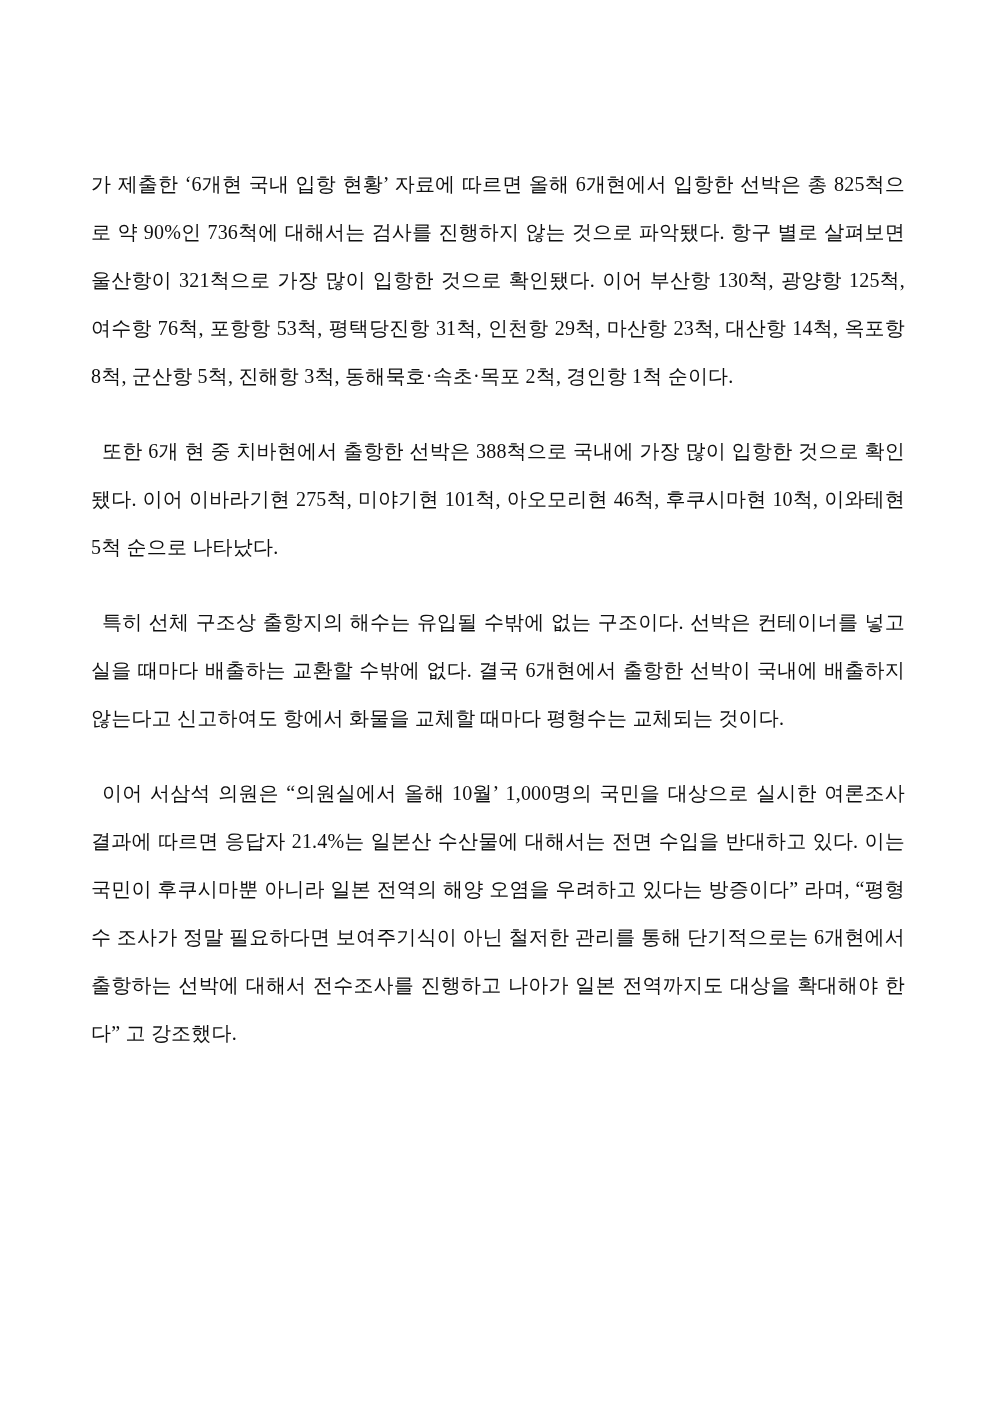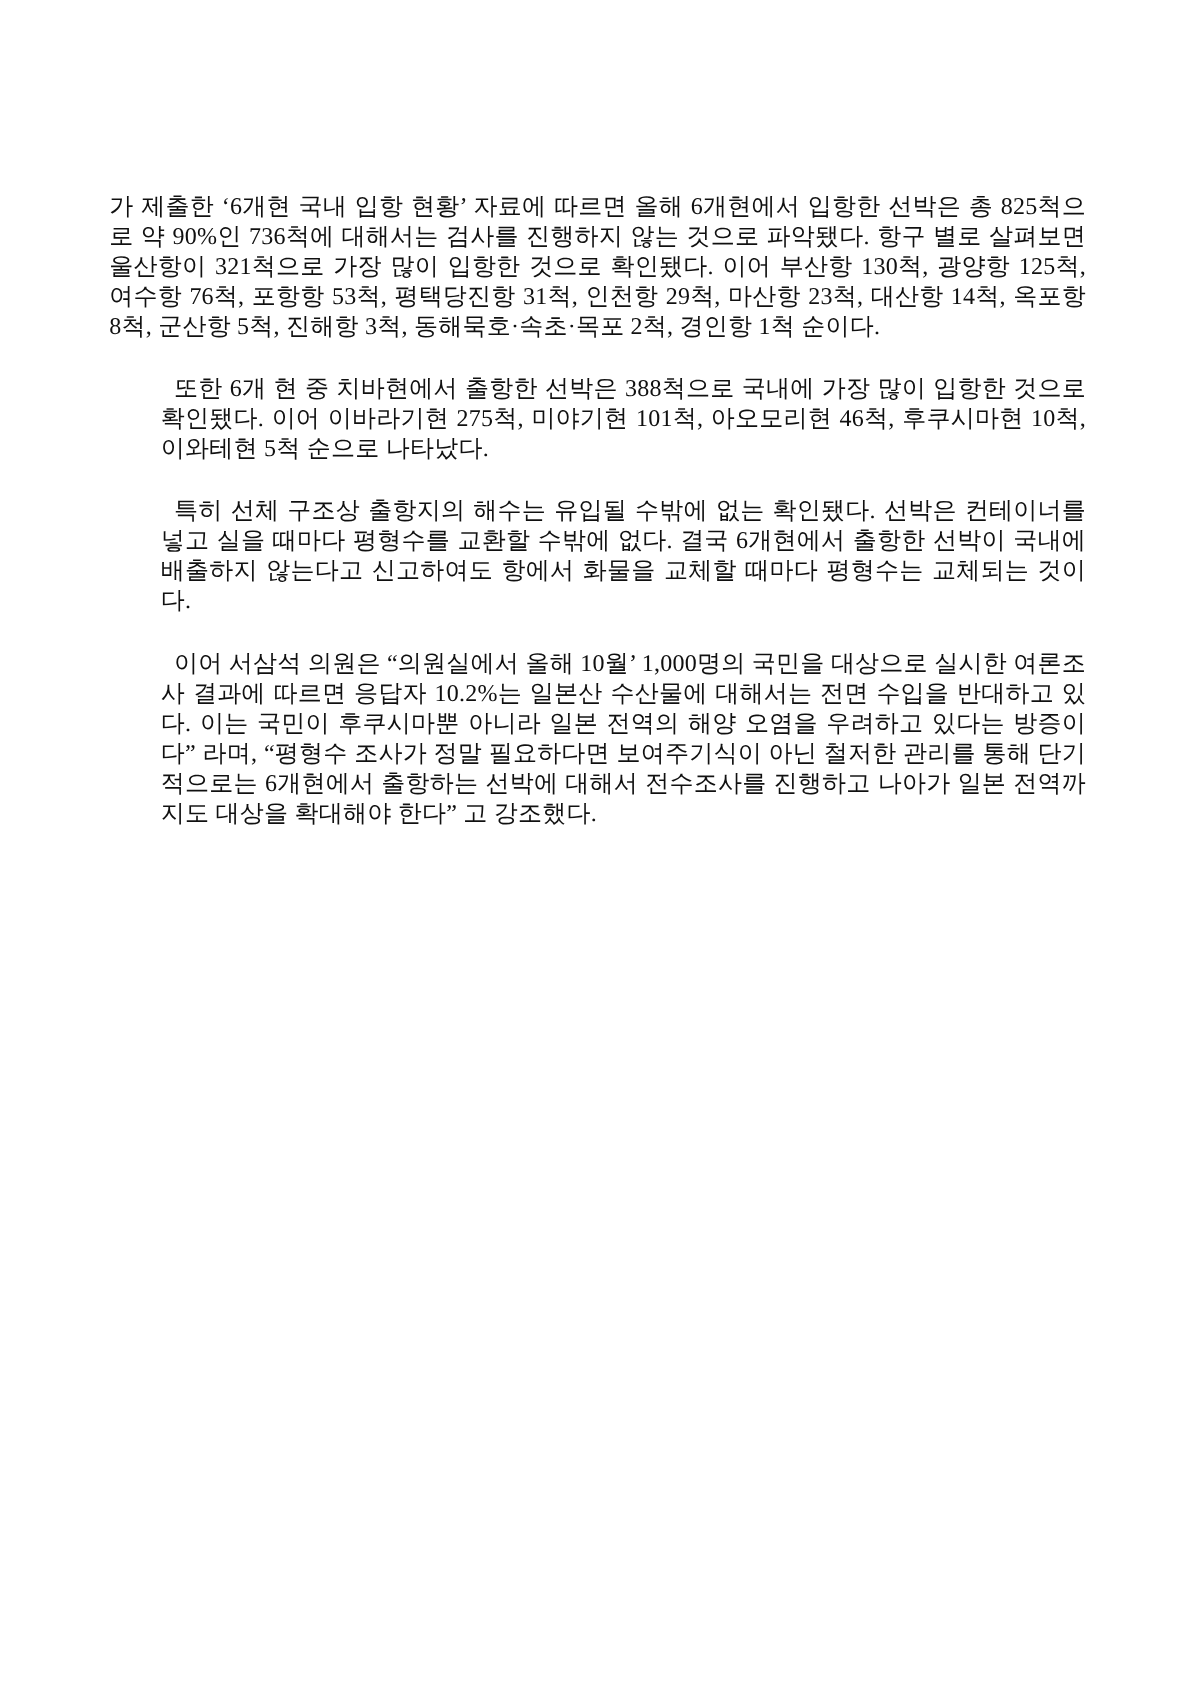--- a/index.html
+++ b/index.html
@@ -13,36 +13,35 @@
     position: relative;
     overflow: hidden;
   }
   .doc-page {
     position: absolute;
     top: 160px;
     left: 91px;
     width: 814px;
     font-family: "Liberation Serif", "DejaVu Serif", serif;
     font-size: 20px;
-    line-height: 25px;
+    line-height: 48px;
     color: #101010;
     text-align: justify;
     word-break: break-all;
     letter-spacing: 0.2px;
   }
   .para {
     margin: 0 0 27px 0;
     padding: 0;
   }
   .para.indented {
     text-indent: 0.55em;
-    margin-left: 43px;
   }
 </style>
 </head>
 <body>
 
 <div class="doc-page">
   <p class="para">가 제출한 ‘6개현 국내 입항 현황’ 자료에 따르면 올해 6개현에서 입항한 선박은 총 825척으로 약 90%인 736척에 대해서는 검사를 진행하지 않는 것으로 파악됐다. 항구 별로 살펴보면 울산항이 321척으로 가장 많이 입항한 것으로 확인됐다. 이어 부산항 130척, 광양항 125척, 여수항 76척, 포항항 53척, 평택당진항 31척, 인천항 29척, 마산항 23척, 대산항 14척, 옥포항 8척, 군산항 5척, 진해항 3척, 동해묵호·속초·목포 2척, 경인항 1척 순이다.</p>
   <p class="para indented">또한 6개 현 중 치바현에서 출항한 선박은 388척으로 국내에 가장 많이 입항한 것으로 확인됐다. 이어 이바라기현 275척, 미야기현 101척, 아오모리현 46척, 후쿠시마현 10척, 이와테현 5척 순으로 나타났다.</p>
-  <p class="para indented">특히 선체 구조상 출항지의 해수는 유입될 수밖에 없는 확인됐다. 선박은 컨테이너를 넣고 실을 때마다 평형수를 교환할 수밖에 없다. 결국 6개현에서 출항한 선박이 국내에 배출하지 않는다고 신고하여도 항에서 화물을 교체할 때마다 평형수는 교체되는 것이다.</p>
-  <p class="para indented">이어 서삼석 의원은 “의원실에서 올해 10월’ 1,000명의 국민을 대상으로 실시한 여론조사 결과에 따르면 응답자 10.2%는 일본산 수산물에 대해서는 전면 수입을 반대하고 있다. 이는 국민이 후쿠시마뿐 아니라 일본 전역의 해양 오염을 우려하고 있다는 방증이다” 라며, “평형수 조사가 정말 필요하다면 보여주기식이 아닌 철저한 관리를 통해 단기적으로는 6개현에서 출항하는 선박에 대해서 전수조사를 진행하고 나아가 일본 전역까지도 대상을 확대해야 한다” 고 강조했다.</p>
+  <p class="para indented">특히 선체 구조상 출항지의 해수는 유입될 수밖에 없는 구조이다. 선박은 컨테이너를 넣고 실을 때마다 배출하는 교환할 수밖에 없다. 결국 6개현에서 출항한 선박이 국내에 배출하지 않는다고 신고하여도 항에서 화물을 교체할 때마다 평형수는 교체되는 것이다.</p>
+  <p class="para indented">이어 서삼석 의원은 “의원실에서 올해 10월’ 1,000명의 국민을 대상으로 실시한 여론조사 결과에 따르면 응답자 21.4%는 일본산 수산물에 대해서는 전면 수입을 반대하고 있다. 이는 국민이 후쿠시마뿐 아니라 일본 전역의 해양 오염을 우려하고 있다는 방증이다” 라며, “평형수 조사가 정말 필요하다면 보여주기식이 아닌 철저한 관리를 통해 단기적으로는 6개현에서 출항하는 선박에 대해서 전수조사를 진행하고 나아가 일본 전역까지도 대상을 확대해야 한다” 고 강조했다.</p>
 </div>
 
 </body></html>

